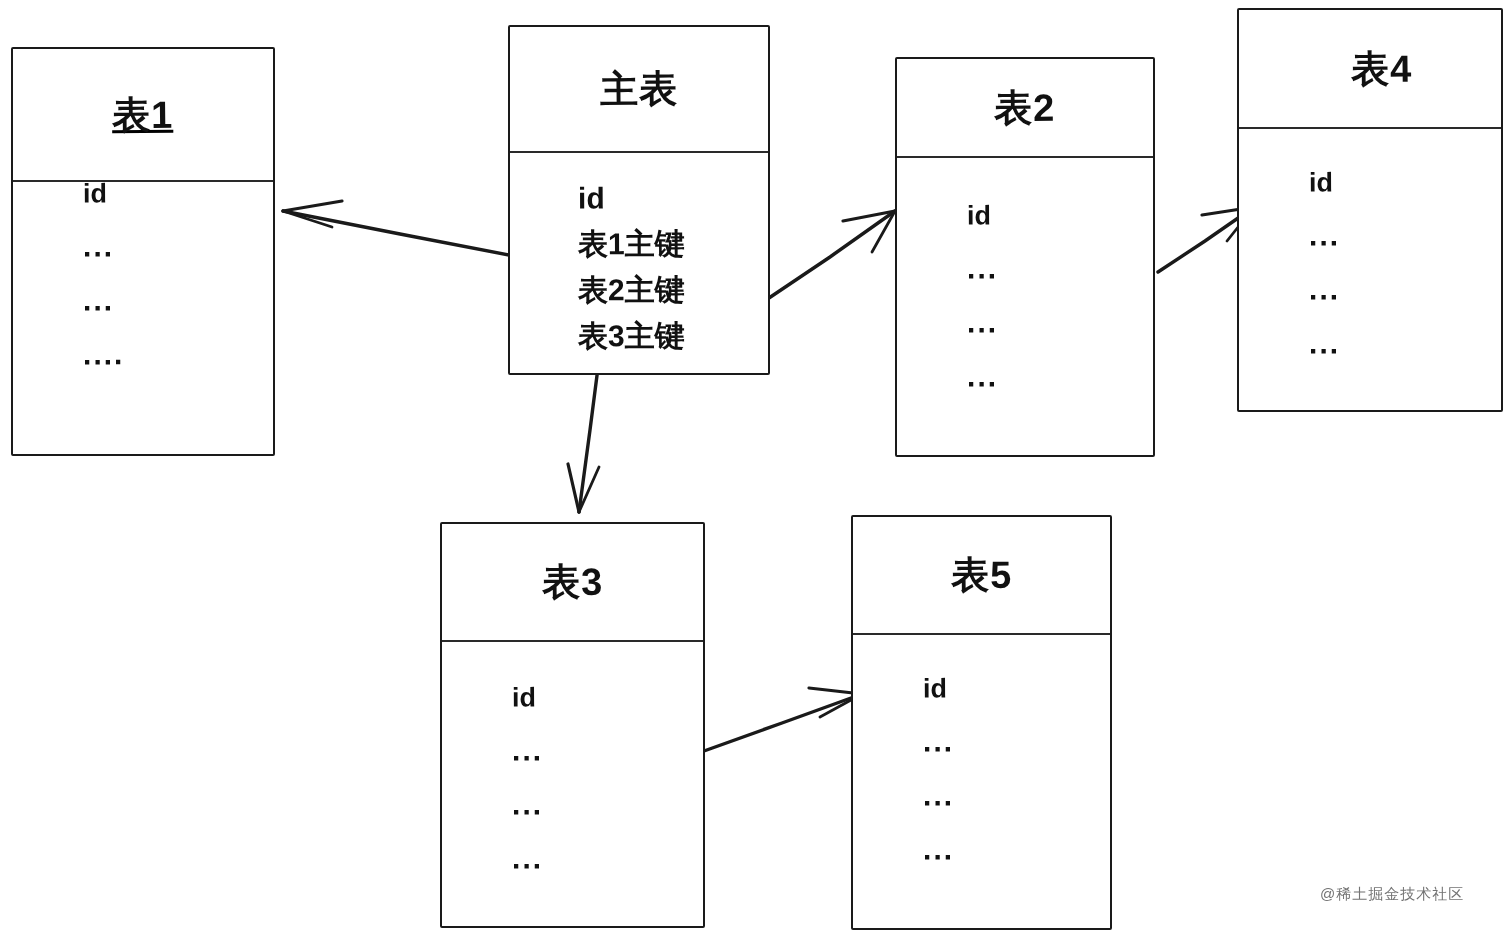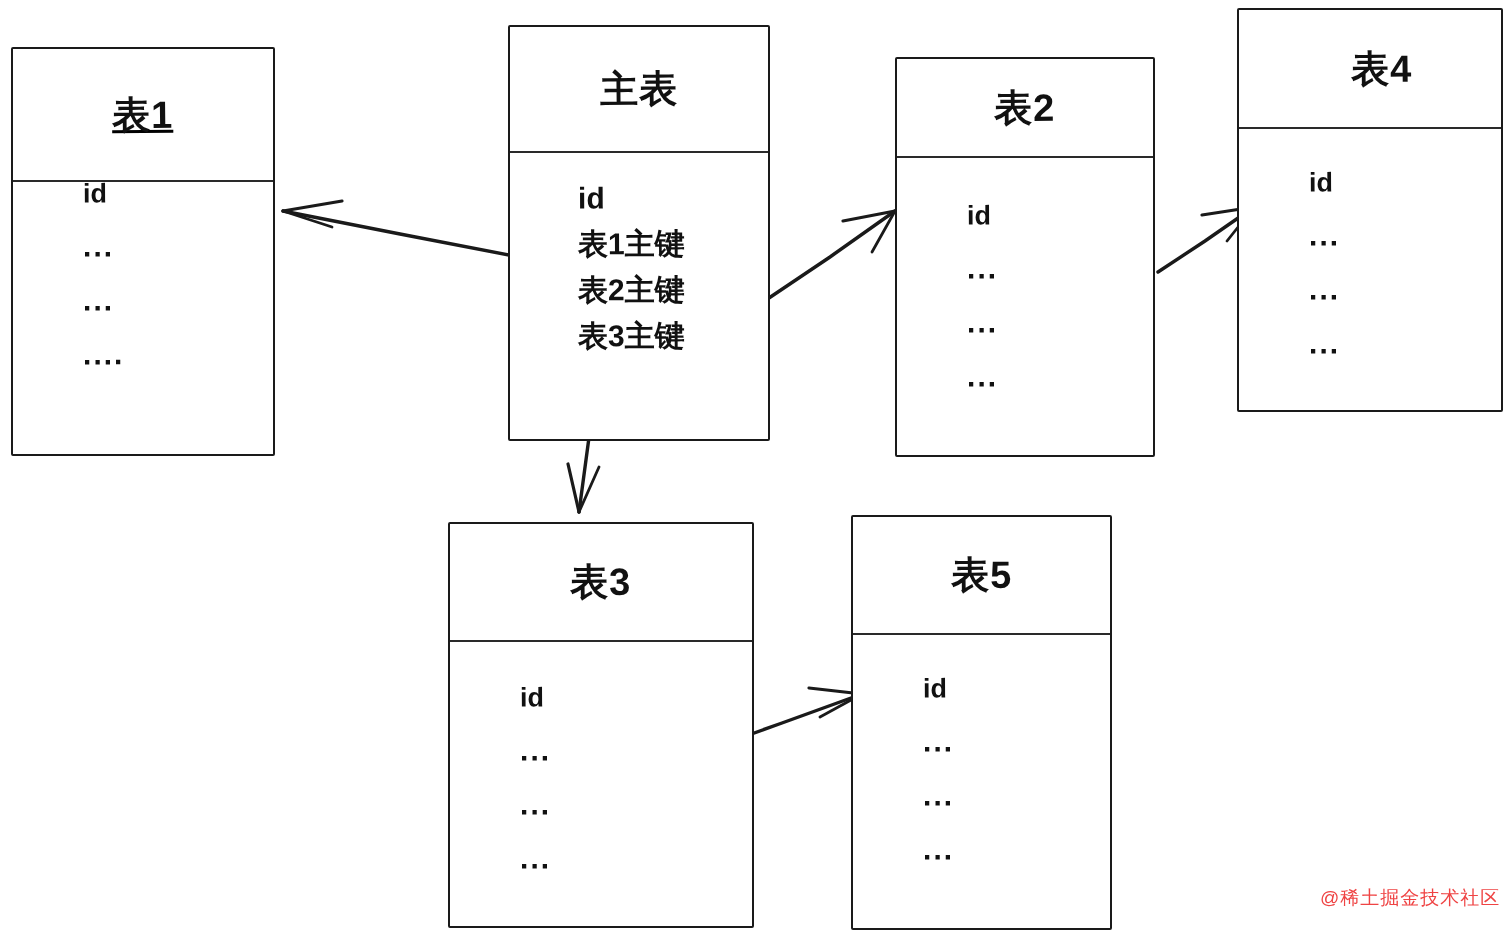--- a/index.html
+++ b/index.html
@@ -74,22 +74,22 @@
     letter-spacing: 2px;
   }
   
   .main-body .field-row {
     font-size: 30px;
     margin-bottom: 16px;
     padding-left: 4px;
   }
   .watermark {
     position: absolute;
-    font-size: 19px;
-    color: #ef4444;
+    font-size: 15px;
+    color: #737373;
     letter-spacing: 1px;
     white-space: nowrap;
     user-select: none;
   }
 </style>
 </head>
 <body>
 
 <div id="canvas">
 
@@ -131,21 +131,21 @@
       <span class="entity-title">表1</span>
     </div>
     <div class="entity-body" style="top:105px; height:302px;">
       <div class="field-row">id</div>
       <div class="field-row dots">...</div>
       <div class="field-row dots">...</div>
       <div class="field-row dots">....</div>
     </div>
   </div>
 
-  <div class="entity-box" style="left:508px; top:25px; width:262px; height:416px;">
+  <div class="entity-box" style="left:508px; top:25px; width:262px; height:350px;">
     <div class="entity-header" style="height:126px;">
       <span class="entity-title">主表</span>
     </div>
     <div class="entity-body main-body" style="top:126px; height:268px; padding-left:64px; padding-top:30px;">
       <div class="field-row">id</div>
       <div class="field-row">表1主键</div>
       <div class="field-row">表2主键</div>
       <div class="field-row">表3主键</div>
     </div>
   </div>
@@ -167,21 +167,21 @@
       <span class="entity-title">表4</span>
     </div>
     <div class="entity-body" style="top:119px; height:283px; padding-top:40px;">
       <div class="field-row">id</div>
       <div class="field-row dots">...</div>
       <div class="field-row dots">...</div>
       <div class="field-row dots">...</div>
     </div>
   </div>
 
-  <div class="entity-box" style="left:440px; top:522px; width:306px; height:406px;margin-left:8px;">
+  <div class="entity-box" style="left:440px; top:522px; width:265px; height:406px;">
     <div class="entity-header" style="height:118px;">
       <span class="entity-title">表3</span>
     </div>
     <div class="entity-body" style="top:118px; height:285px; padding-top:42px;">
       <div class="field-row">id</div>
       <div class="field-row dots">...</div>
       <div class="field-row dots">...</div>
       <div class="field-row dots">...</div>
     </div>
   </div>

